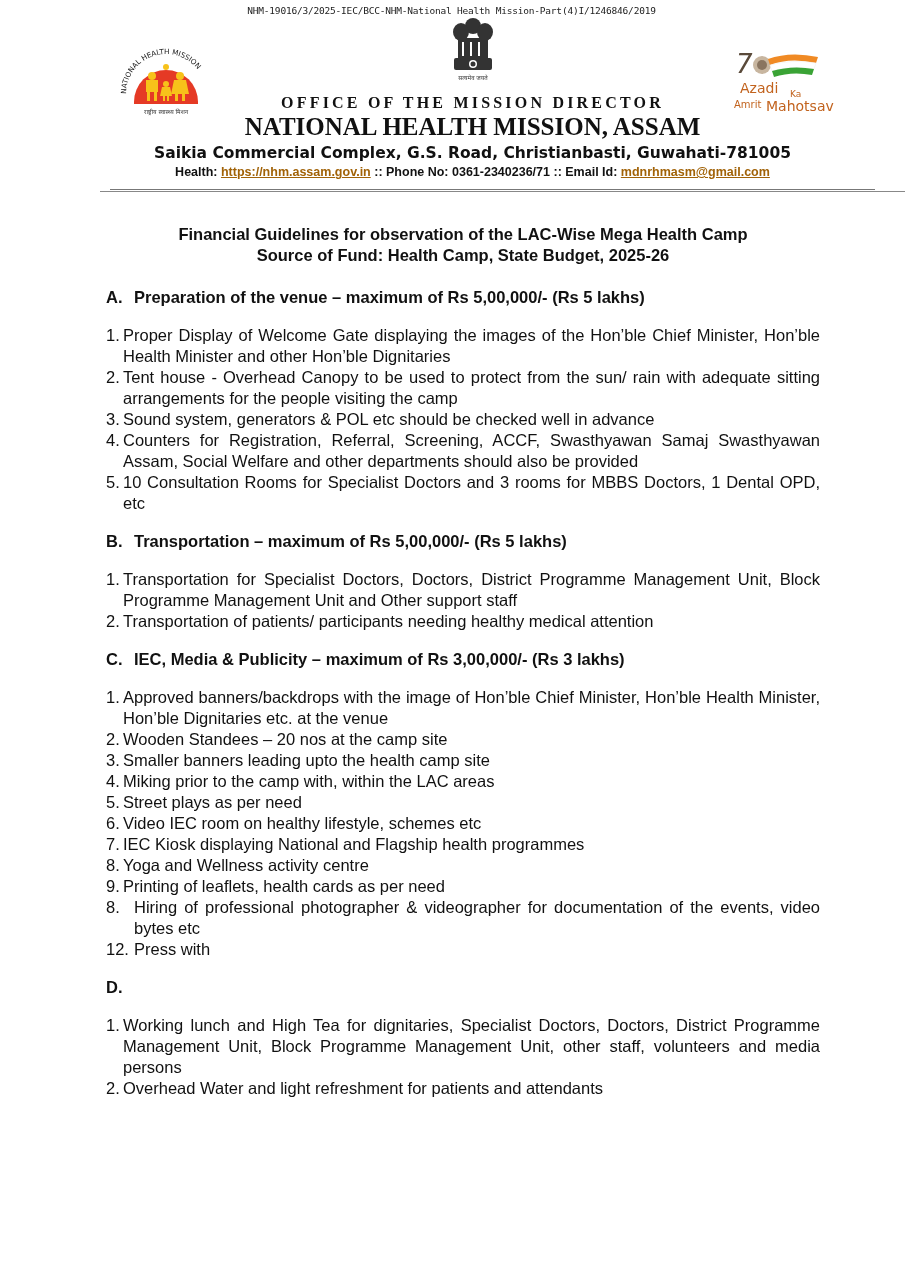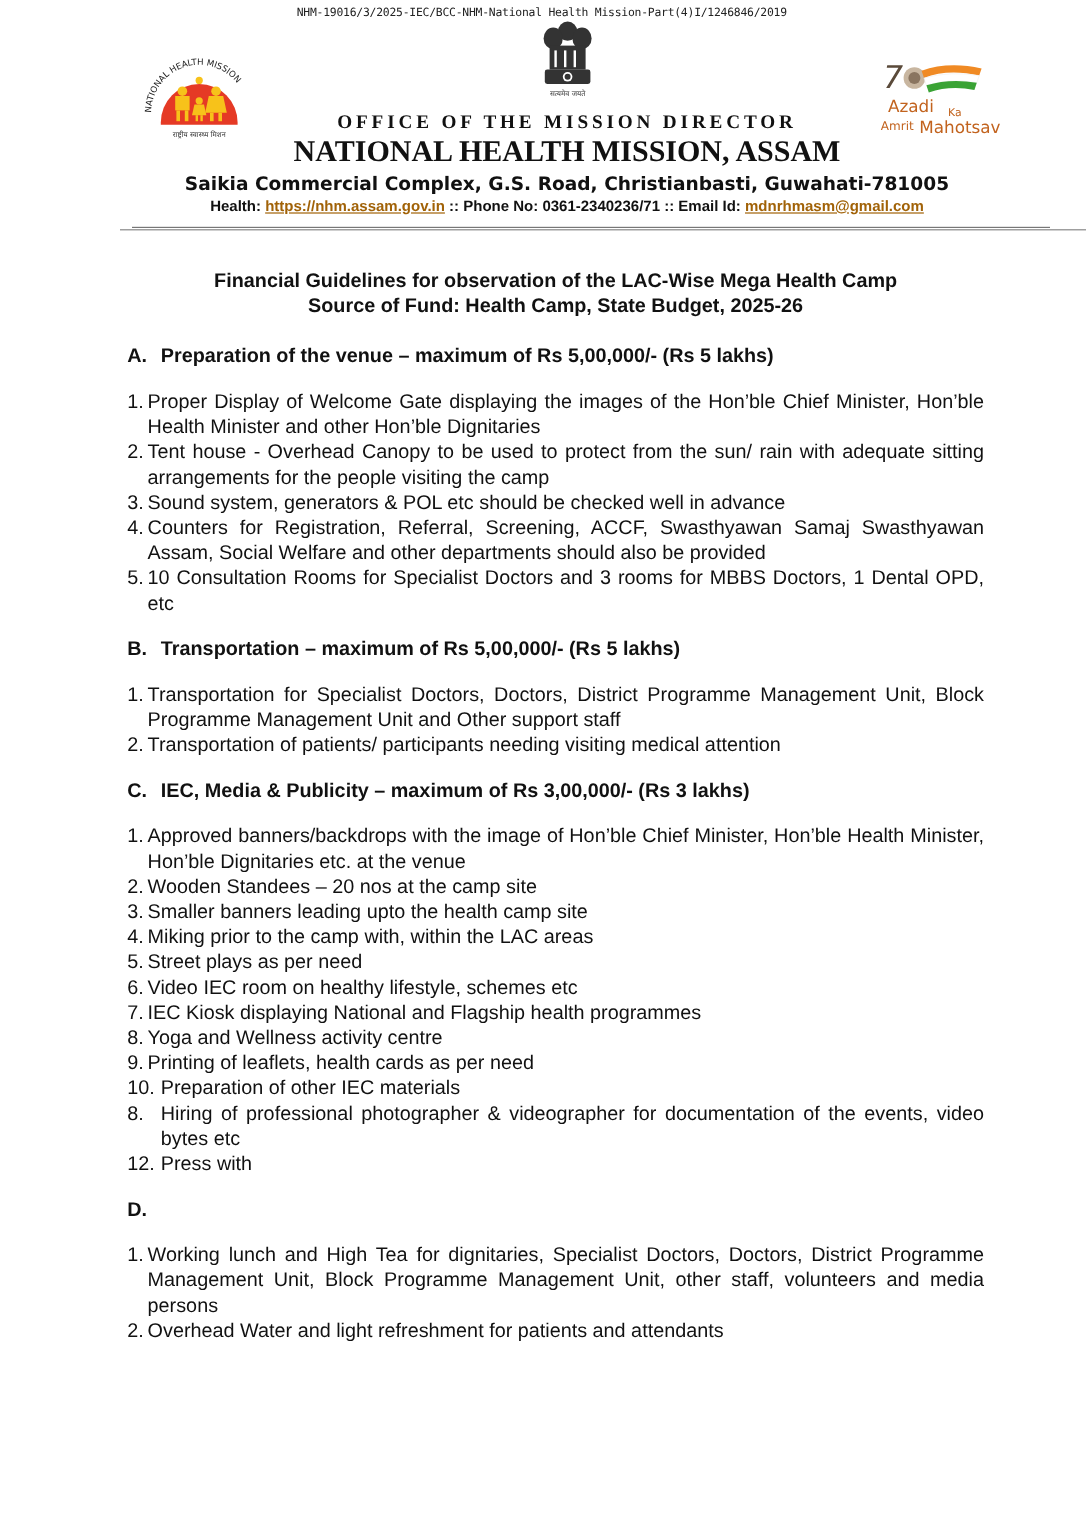--- a/index.html
+++ b/index.html
@@ -141,21 +141,21 @@
     <span class="let">B.</span>
     <span>Transportation –  maximum of Rs 5,00,000/- (Rs 5 lakhs)</span>
   </div>
   <ol class="items">
     <li>
         <span class="num n1">1.</span>
         <span class="txt">Transportation for Specialist Doctors, Doctors, District Programme Management Unit, Block Programme Management Unit and Other support staff</span>
       </li>
     <li>
         <span class="num n1">2.</span>
-        <span class="txt">Transportation of patients/ participants needing visiting medical attention</span>
+        <span class="txt">Transportation of patients/ participants needing healthy medical attention</span>
       </li>
   </ol>
 
   <div class="sec-head">
     <span class="let">C.</span>
     <span>IEC, Media &amp; Publicity – maximum of Rs 3,00,000/- (Rs 3 lakhs)</span>
   </div>
   <ol class="items">
     <li>
         <span class="num n1">1.</span>
@@ -187,24 +187,20 @@
       </li>
     <li>
         <span class="num n1">8.</span>
         <span class="txt">Yoga and Wellness activity centre</span>
       </li>
     <li>
         <span class="num n1">9.</span>
         <span class="txt">Printing of leaflets, health cards as per need</span>
       </li>
     <li>
-        <span class="num">10.</span>
-        <span class="txt">Preparation of other IEC materials</span>
-      </li>
-    <li>
         <span class="num">8.</span>
         <span class="txt">Hiring of professional photographer &amp; videographer for documentation of the events, video bytes etc</span>
       </li>
     <li>
         <span class="num">12.</span>
         <span class="txt">Press with</span>
       </li>
   </ol>
 
   <div class="sec-head">

